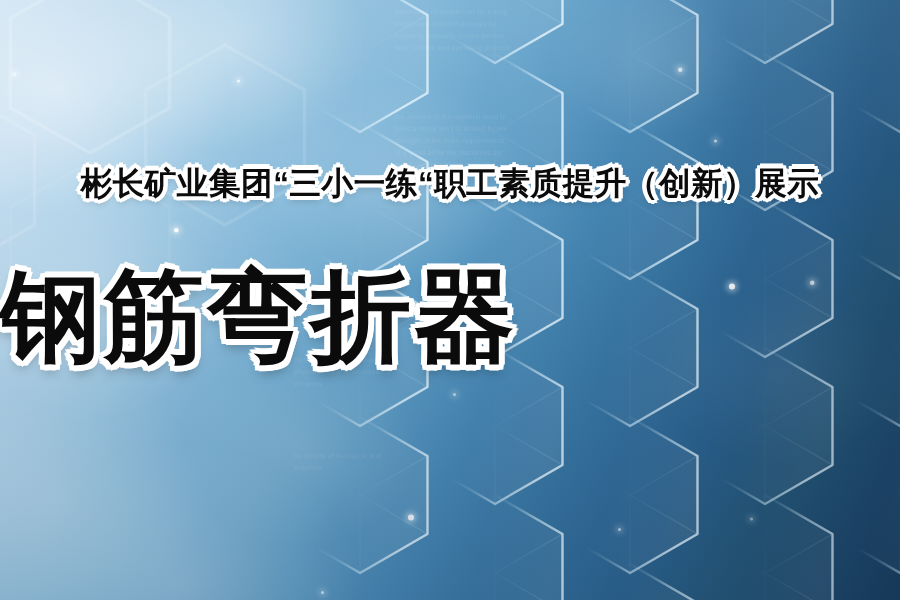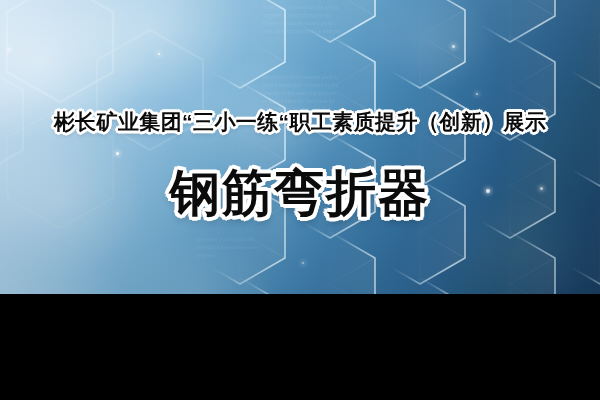--- a/index.html
+++ b/index.html
@@ -3,21 +3,21 @@
 <meta charset="utf-8">
 <style>
   html, body {
     margin: 0;
     padding: 0;
     background: #000;
   }
   #slide {
     position: relative;
     width: 600px;
-    height: 294px;
+    height: 400px;
     overflow: hidden;
     font-family: "Liberation Sans", "DejaVu Sans", sans-serif;
     background: #2a6694;
   }
 
   
   .bg-layer {
     position: absolute;
     inset: 0;
     pointer-events: none;
@@ -120,23 +120,22 @@
     top: 108px;
     text-align: center;
     font-size: 21px;
     letter-spacing: 0.4px;
   }
 
   .main-title {
     position: absolute;
     left: 0;
     right: 0;
-    top: 166px;
-    text-align: center;
-    font-size: 50px;
+    top: 176px;
+    font-size: 67px;
     letter-spacing: 2px;
     line-height: 1.08;
   }
   .main-title .outlined {
     text-shadow:
       -3px -3px 0 #fff, -2px -3px 0 #fff, -1px -3px 0 #fff, 0 -3px 0 #fff,
        1px -3px 0 #fff,  2px -3px 0 #fff,  3px -3px 0 #fff,
       -3px -2px 0 #fff,  3px -2px 0 #fff,
       -3px -1px 0 #fff,  3px -1px 0 #fff,
       -3px  0   0 #fff,  3px  0   0 #fff,

